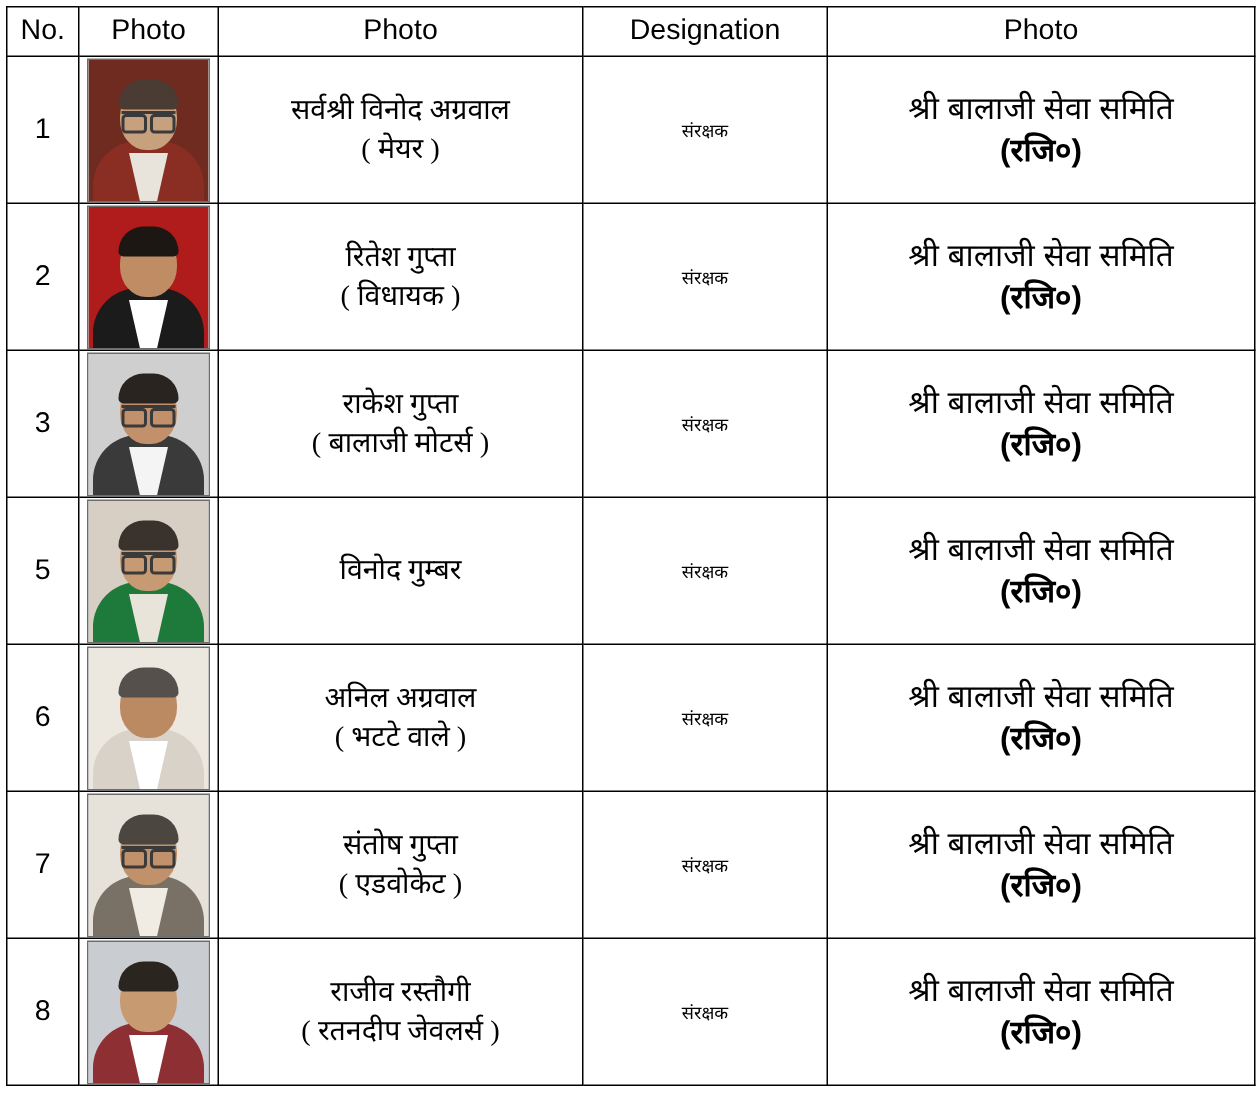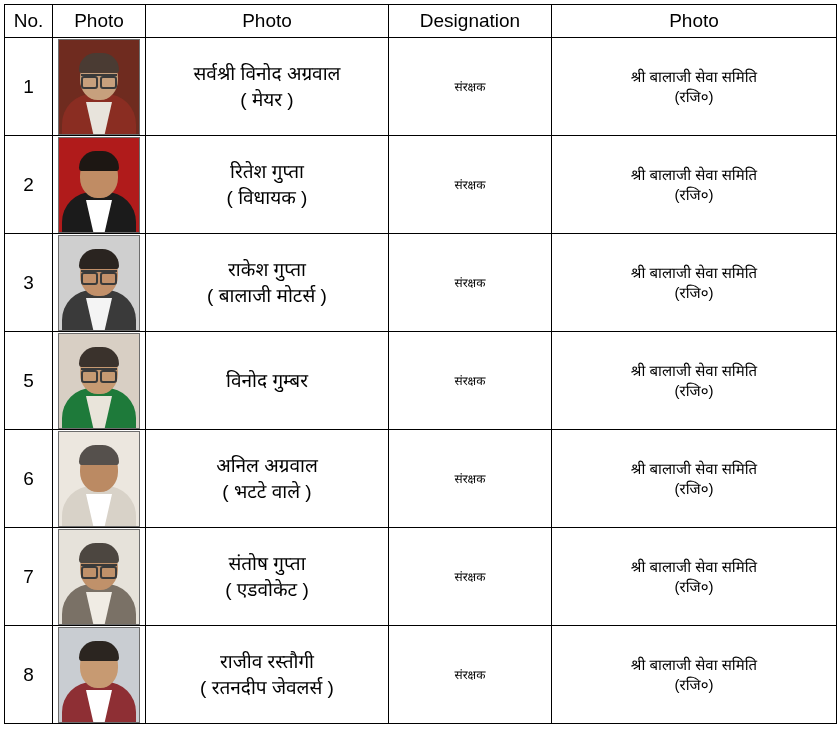--- a/index.html
+++ b/index.html
@@ -123,35 +123,35 @@
   }
   .p-glasses:before { left: 0; }
   .p-glasses:after  { right: 0; }
 
   .cell-text {
     font-size: 19px;
     line-height: 1.35;
     vertical-align: top;
     padding-top: 6px;
   }
-  .name-line { display: block; white-space: nowrap; }
+  .name-line { display: block; white-space: nowrap; font-family: Liberation Serif, serif; }
   .desig {
     font-size: 12px;
     vertical-align: top;
     padding-top: 8px;
   }
   .branch {
-    font-size: 15px;
+    font-size: 21px;
     text-align: left;
     padding: 6px 4px 0 6px;
     vertical-align: top;
     line-height: 1.3;
   }
   .branch .b1 { display: block; }
-  .branch .b2 { display: block; }
+  .branch .b2 { display: block; font-weight: bold; }
 </style>
 </head>
 <body>
 
 <div class="sheet">
   <table class="member-table">
     <colgroup>
       <col class="col-no">
       <col class="col-photo">
       <col class="col-name">

